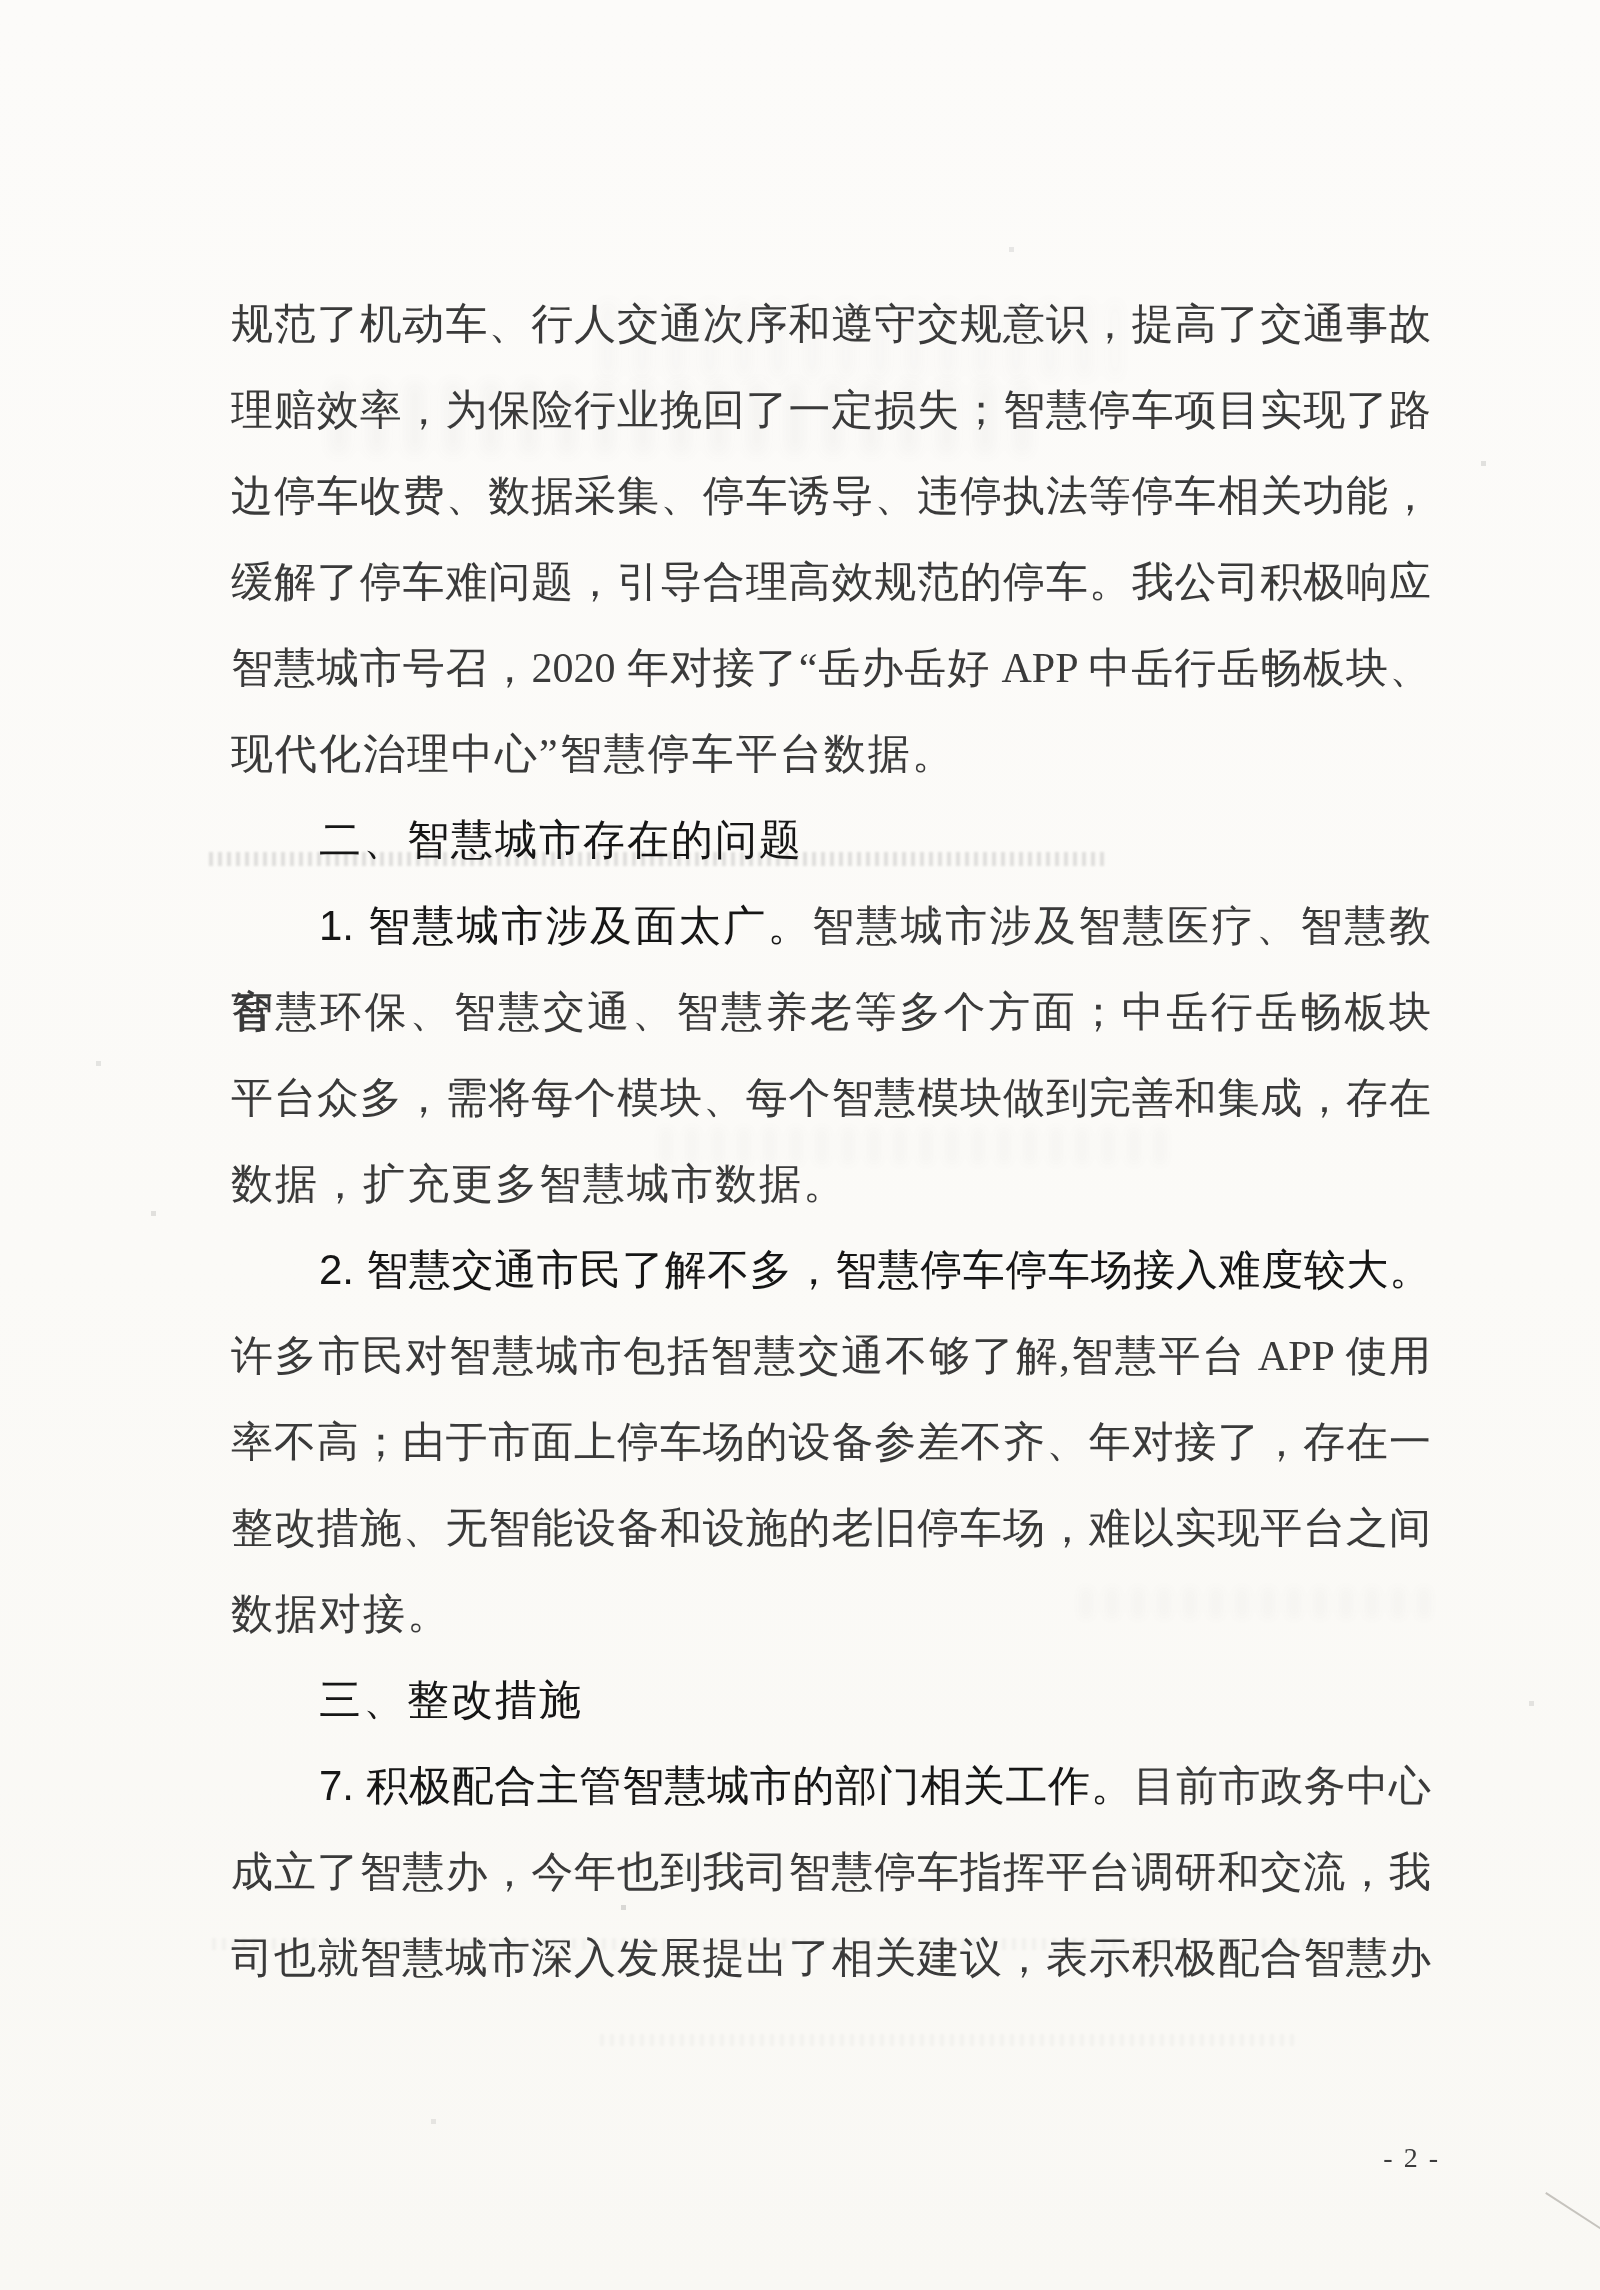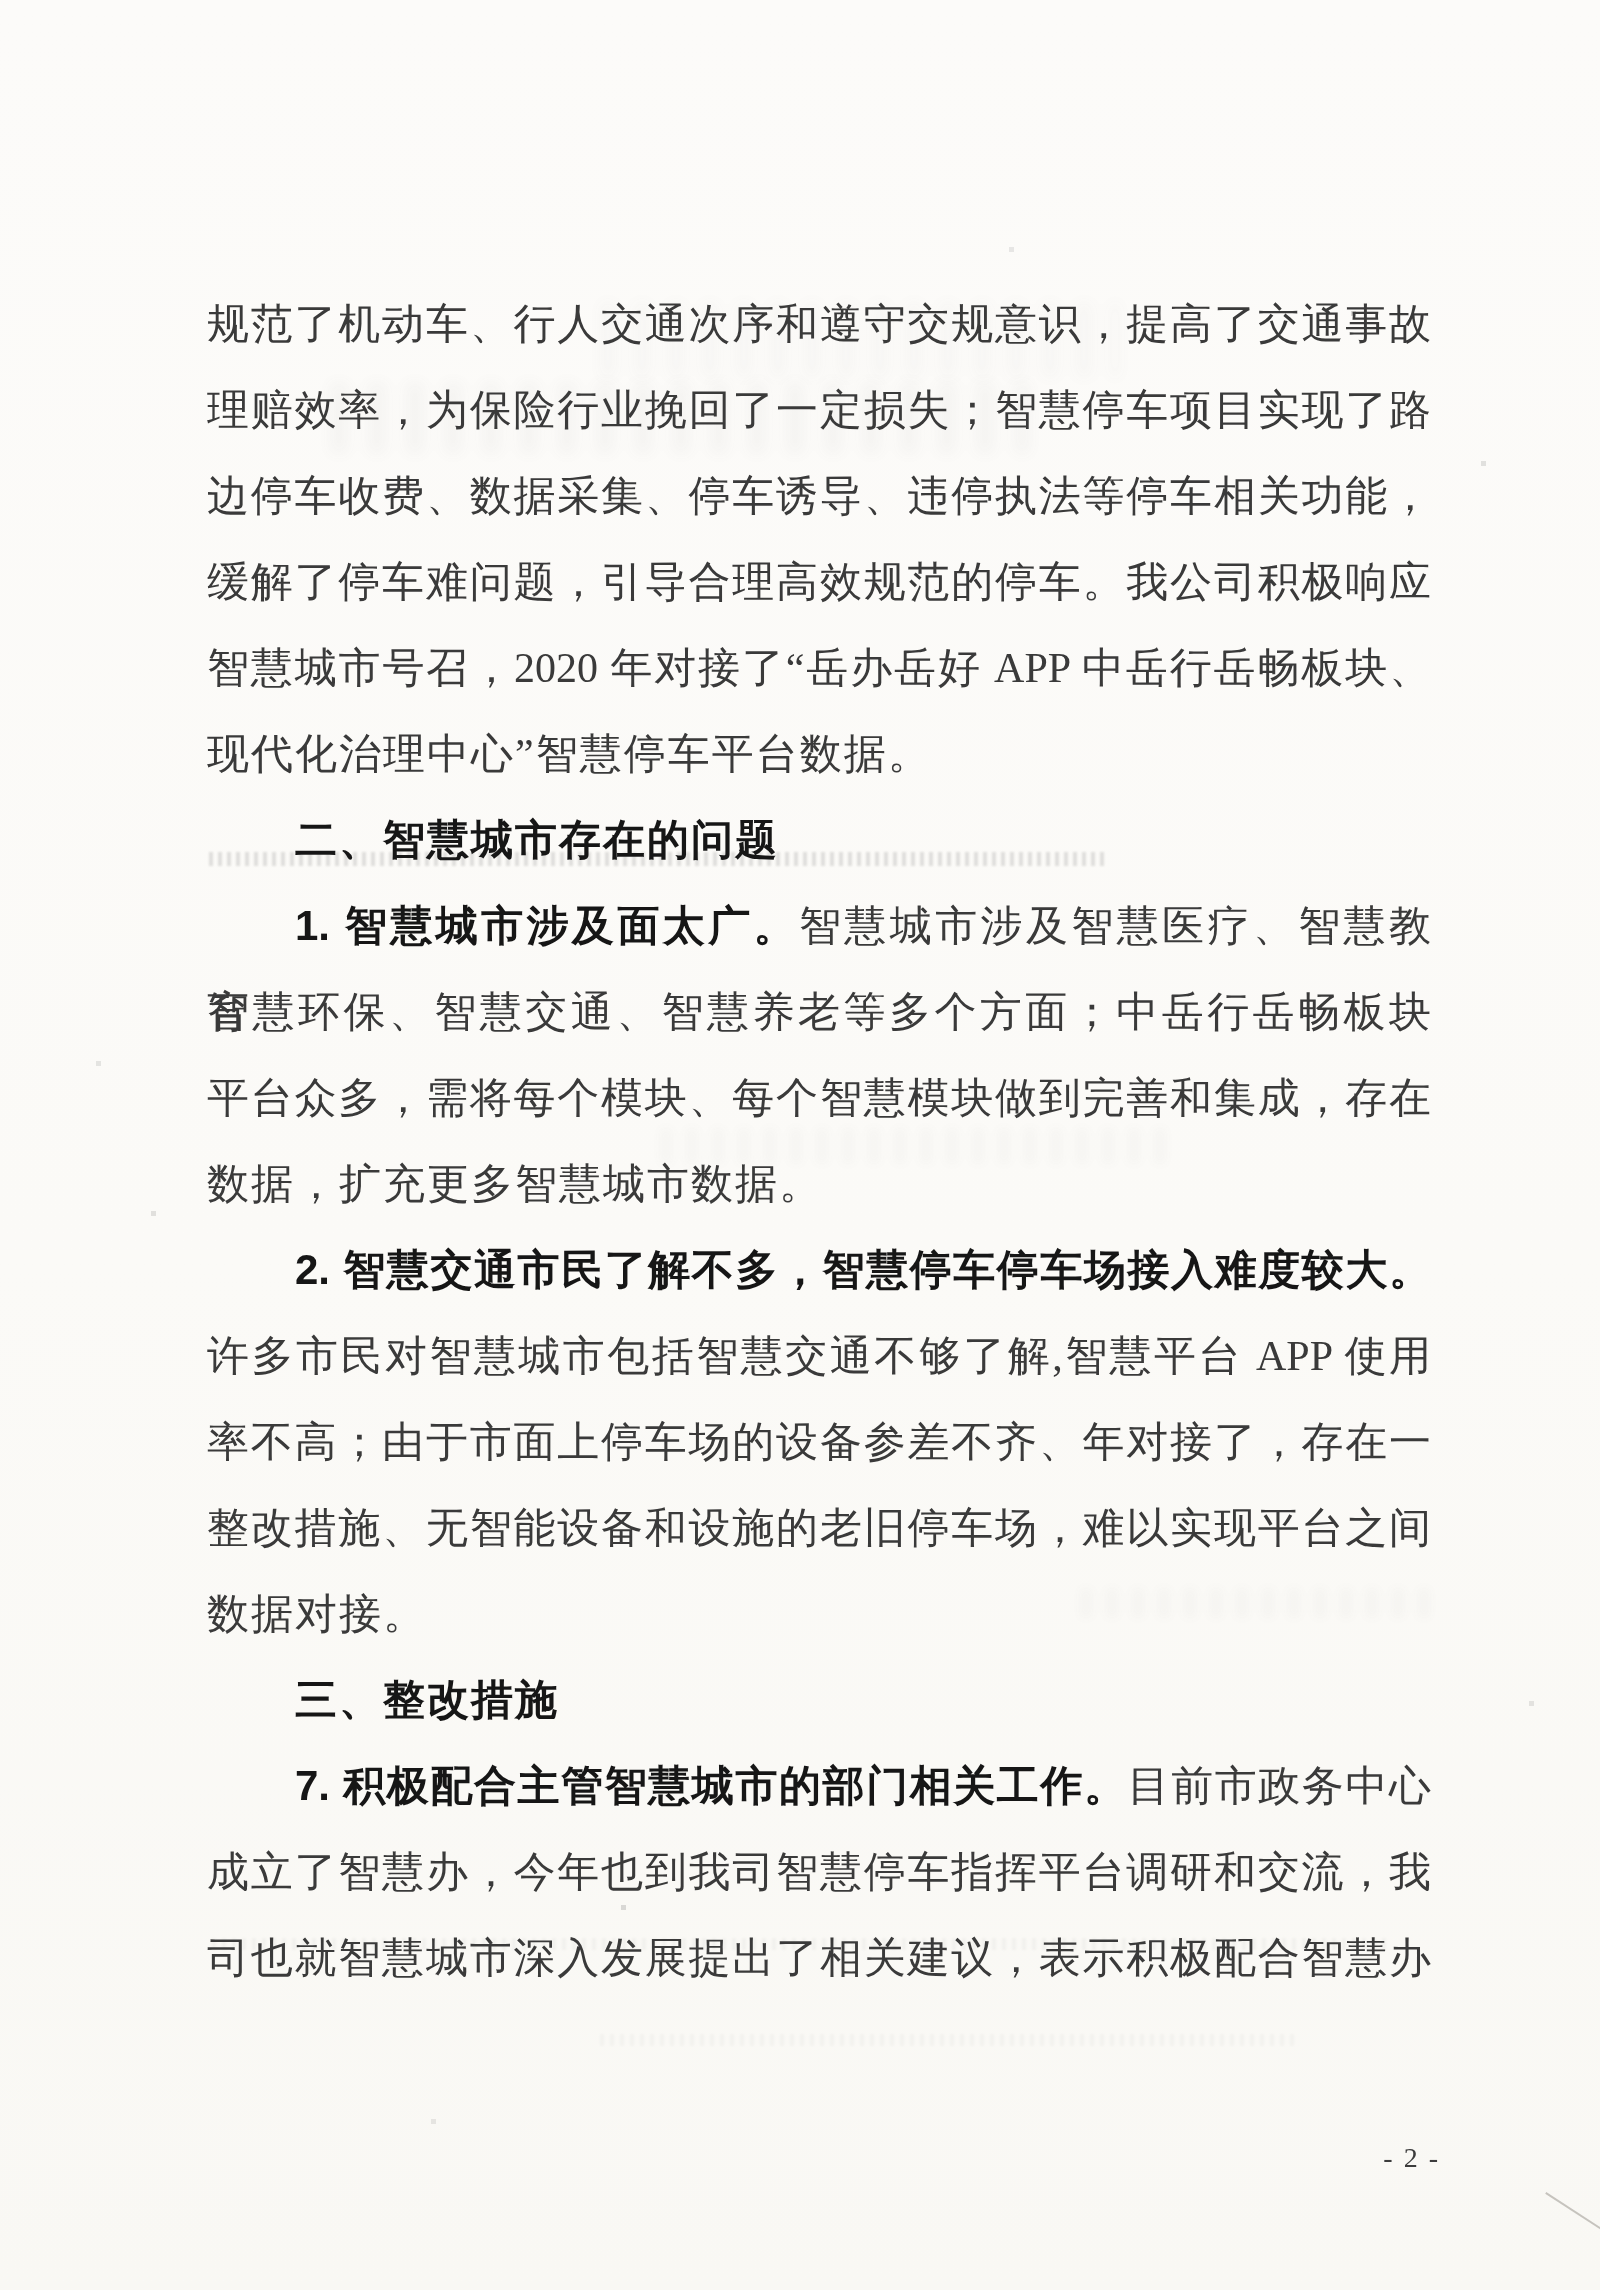--- a/index.html
+++ b/index.html
@@ -23,33 +23,34 @@
     width: 1224px;
   }
   .line {
     height: 86px;
     line-height: 86px;
     font-size: 42px;
     color: #3a3a3a;
     letter-spacing: 2px;
     white-space: nowrap;
     text-rendering: optimizeLegibility;
+    margin-left: 24px;
   }
   .line.justify {
     white-space: normal;
     letter-spacing: 0;
     text-align: justify;
     text-align-last: justify;
     text-justify: inter-character;
   }
   .line.indent {
     text-indent: 88px;
   }
   .line .bold {
-    font-weight: 700;
+    font-weight: 400;
     color: #161616;
     font-family: "Liberation Sans", "Liberation Serif", sans-serif;
   }
   .page-number {
     position: absolute;
     top: 2142px;
     right: 160px;
     font-size: 28px;
     letter-spacing: 2px;
     color: #3c3c3c;

